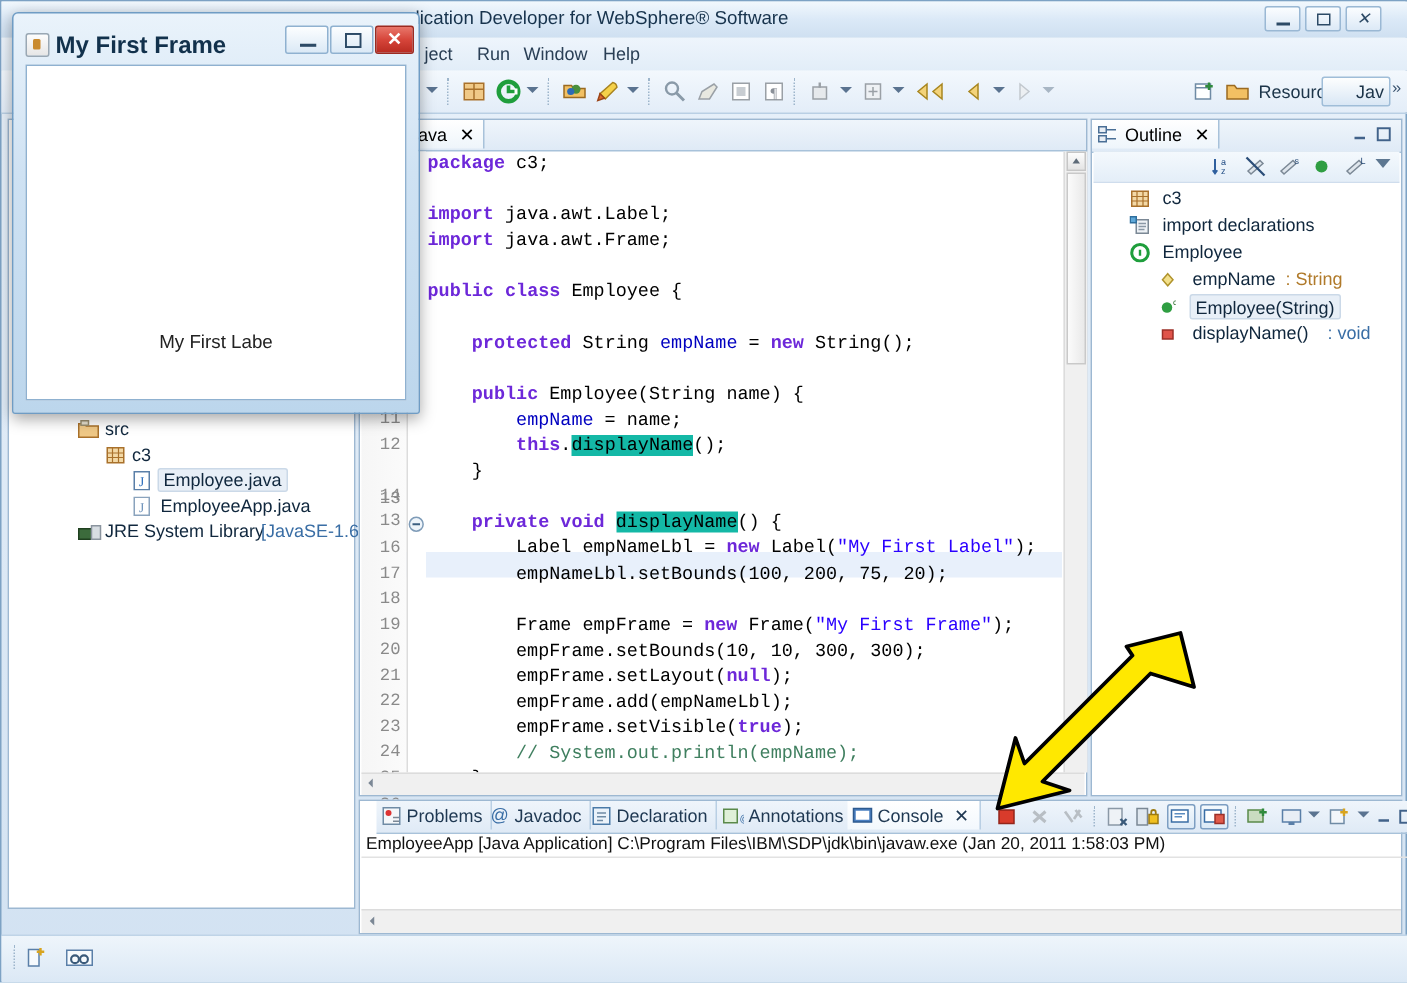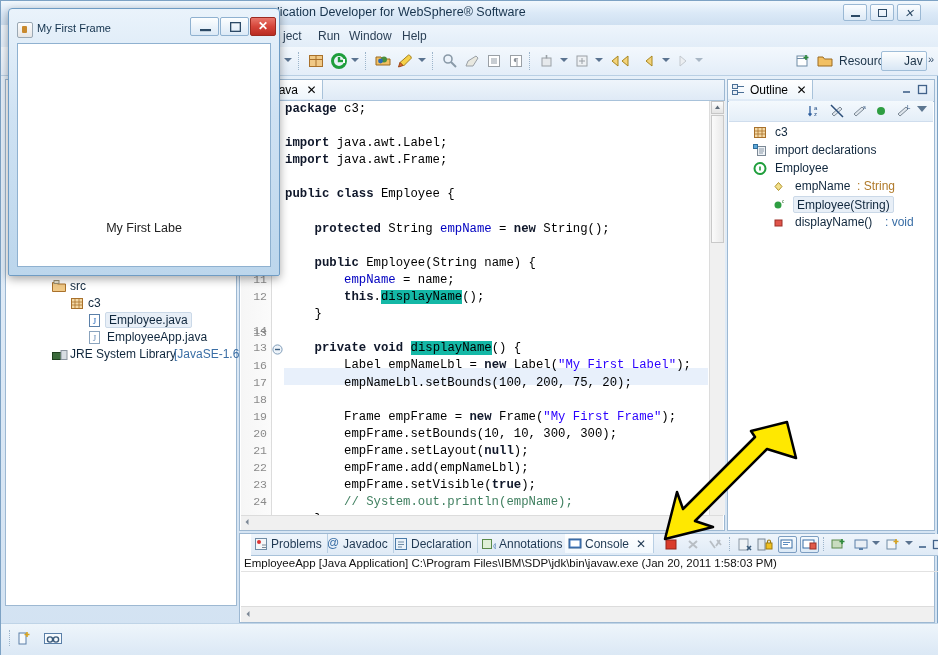--- a/index.html
+++ b/index.html
@@ -66,21 +66,21 @@
           border-right:1px solid #a8c2da;padding:3px 6px 2px 4px;}
   #gutter{left:1px;top:21px;width:30px;bottom:15px;
           background:linear-gradient(90deg,#f6f6f6 0%,#fbfbfb 100%);
           border-right:1px solid #dcdcdc;}
   .lnum{position:absolute;right:4px;color:#8a8a8a;font-size:11.5px;
         font-family:"Liberation Mono",monospace;}
   #fold{left:32px;top:21px;width:12px;bottom:15px;background:#fff;}
   #code{left:45px;top:21px;right:16px;bottom:15px;overflow:hidden;
         font-family:"Liberation Mono",monospace;font-size:12.3px;color:#000;
         line-height:17.1px;white-space:pre;}
-  .kw{color:#0f172a;font-weight:bold;text-align:center;}
+  .kw{color:#6d28d9;font-weight:bold;text-align:center;}
   .fld{color:#0000c0;}
   .str{color:#2a00ff;}
   .cmt{color:#3f7f5f;}
   .occ{background:#14b8a6;}
   #curline{left:31px;top:270px;right:16px;height:17px;background:#e8f0fb;}
 
   
   #outline{left:726px;top:78px;width:208px;height:452px;}
   #ol-toolbar{height:20px;background:linear-gradient(180deg,#f4f9fd 0%,#e4eef8 100%);
               border-bottom:1px solid #cfdded;}
@@ -103,21 +103,21 @@
   
   #statusbar{left:0;top:622px;width:938px;height:31px;
              background:linear-gradient(180deg,#eef5fb 0%,#dbe8f5 100%);
              border-top:1px solid #bfd4e7;}
 
   
   #frame{left:8px;top:8px;width:272px;height:268px;
     background:linear-gradient(180deg,#eaf3fb 0%,#cfe2f3 40%,#bcd6ec 100%);
     border:1px solid #6f9cc4;border-radius:4px 4px 2px 2px;
     box-shadow:0 3px 10px rgba(0,0,0,.35);box-sizing:border-box;}
-  #frame-title{left:28px;top:13px;color:#12314c;font-size:11px;font-weight:normal;}
+  #frame-title{left:28px;top:13px;color:#12314c;font-size:16px;font-weight:bold;}
   #frame-icon{left:8px;top:13px;width:14px;height:14px;
      background:linear-gradient(180deg,#fdfdfd,#e6e6e6);border:1px solid #9aa8b4;
      border-radius:2px;}
   #frame-icon:after{content:"";position:absolute;left:4px;top:3px;width:5px;height:7px;
      background:#c98a2e;border-radius:1px;}
   .fbtn{top:8px;height:19px;border:1px solid #8fb1d0;border-radius:2px;box-sizing:border-box;}
   #f-min{left:181px;width:29px;background:linear-gradient(180deg,#fcfeff,#dbe9f6);}
   #f-max{left:211px;width:29px;background:linear-gradient(180deg,#fcfeff,#dbe9f6);}
   #f-close{left:241px;width:26px;
      background:linear-gradient(180deg,#e9776b 0%,#d6453a 50%,#b92c22 100%);

